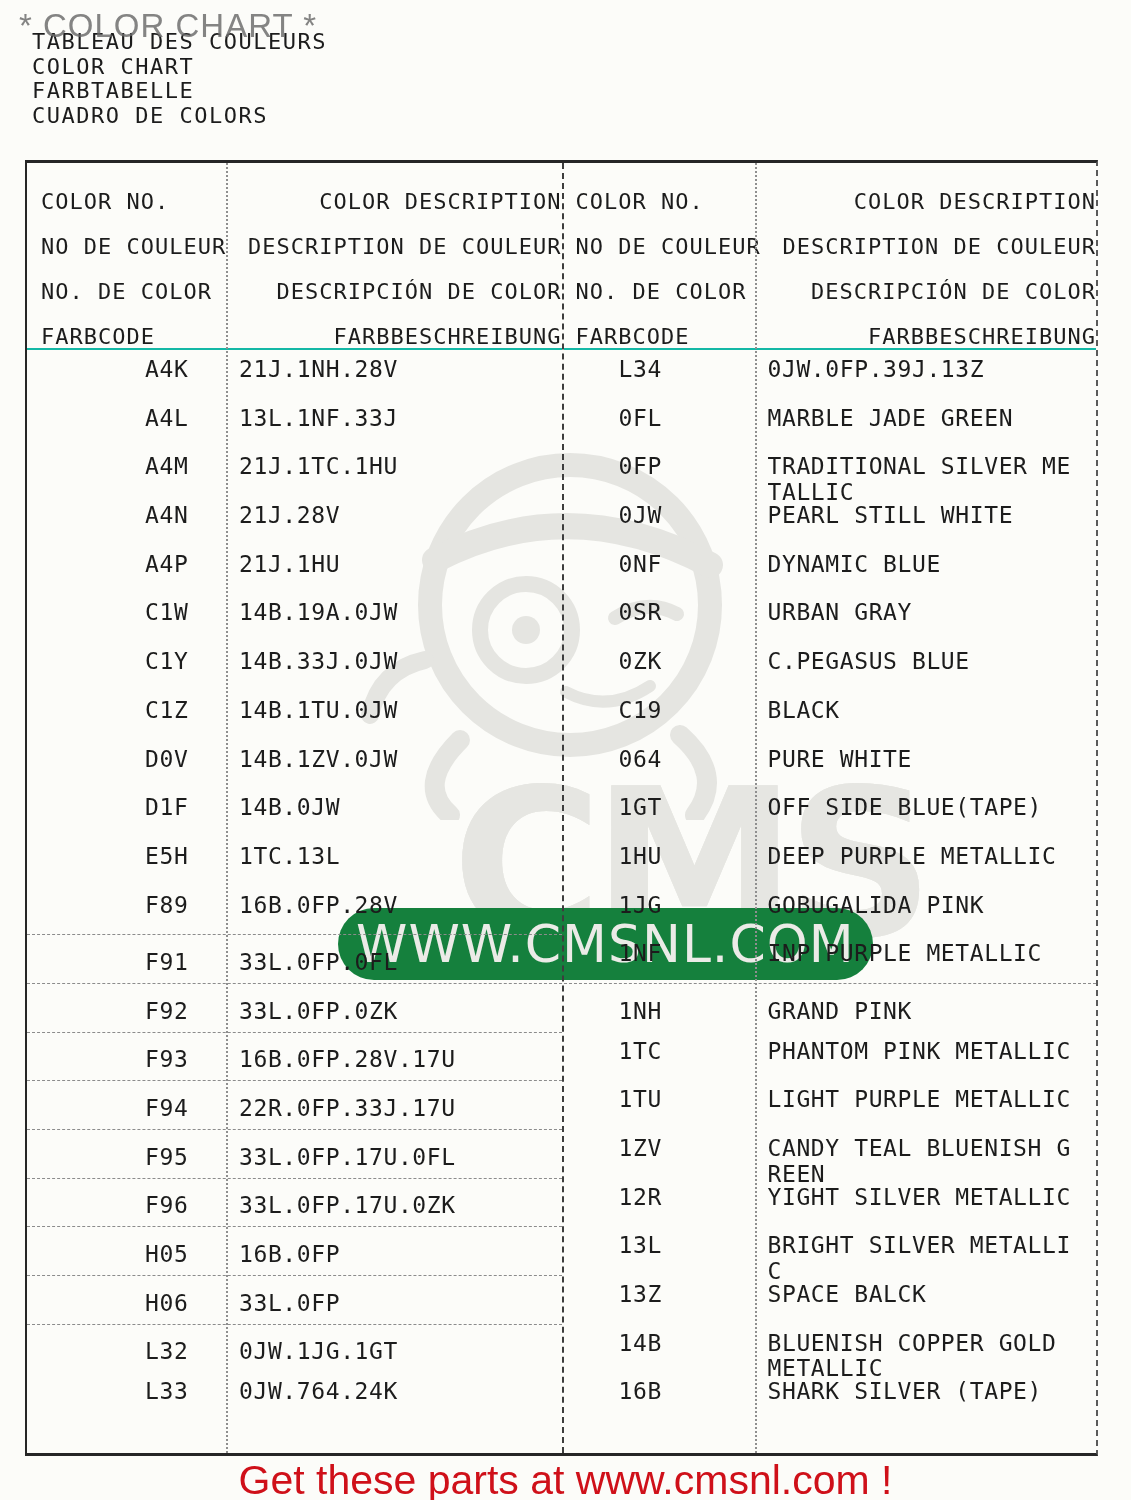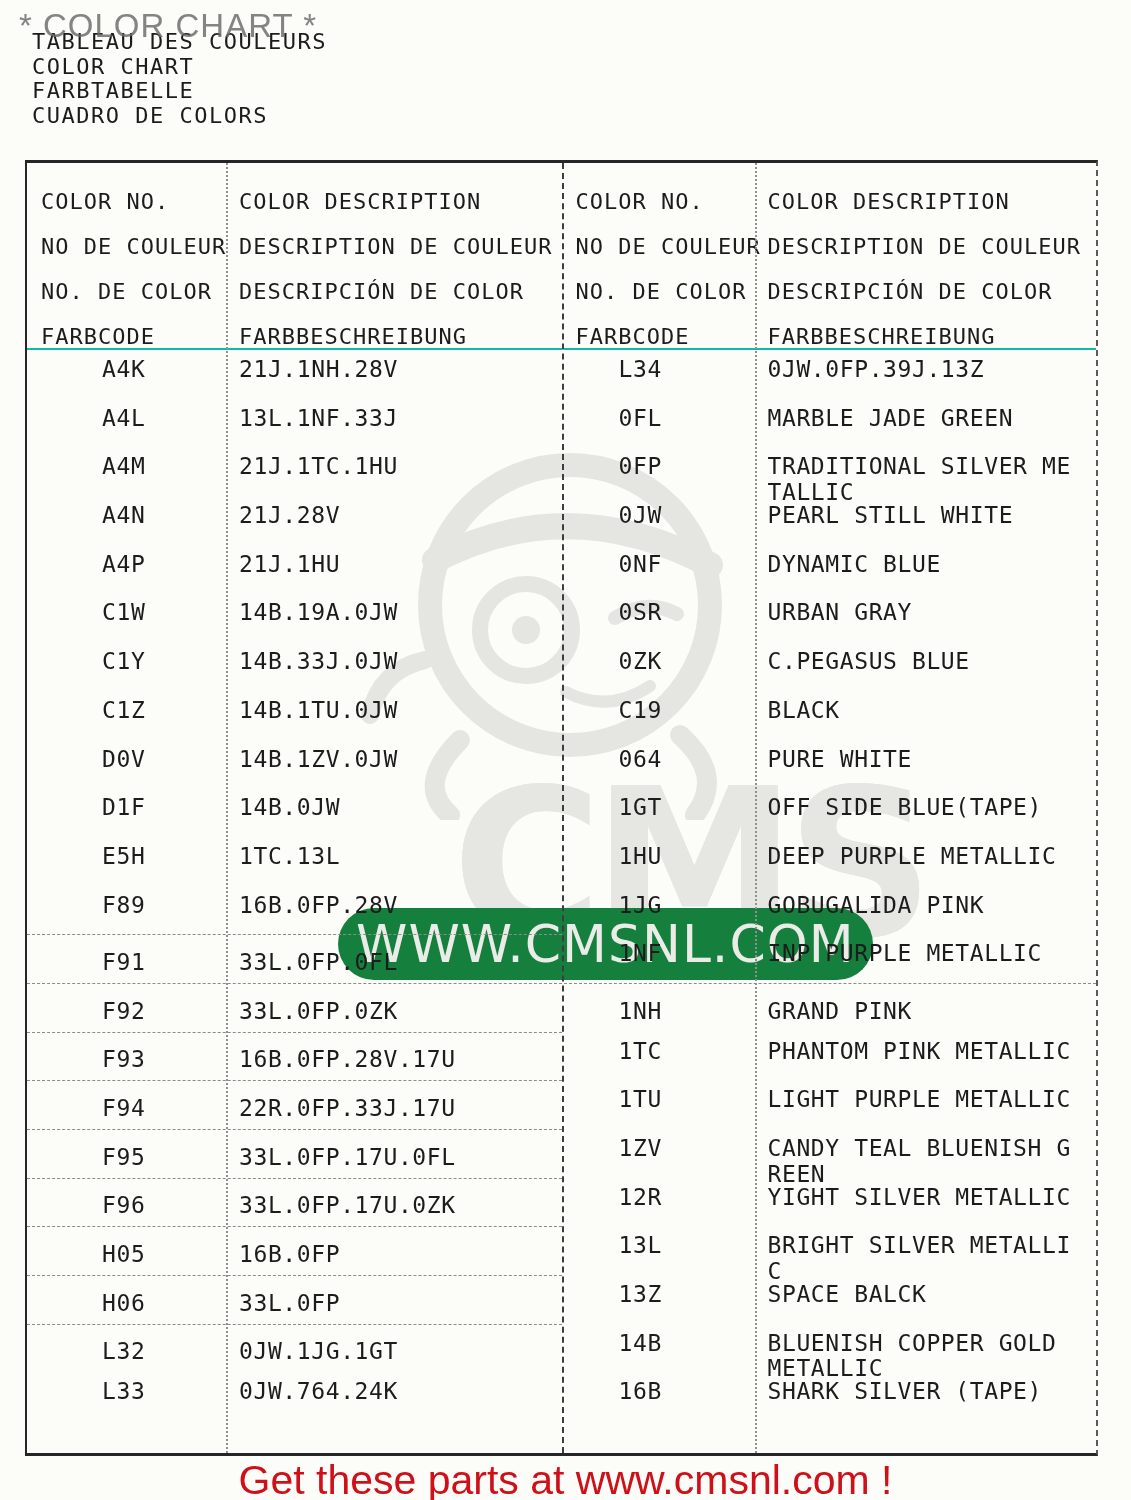--- a/index.html
+++ b/index.html
@@ -43,31 +43,31 @@
   }
   .half{position:relative; width:50%; box-sizing:border-box; display:flex; flex-direction:column;}
   .half.right{border-left:2px dashed #3d3d3d;}
   .vdot{position:absolute; top:0; bottom:0; width:0; border-left:2px dotted #8f8f8f; z-index:0;}
   .half.left  .vdot{left:199px;}
   .half.right .vdot{left:191px;}
   .half-header{height:187px; box-sizing:border-box; border-bottom:2px solid #14b8a6; display:flex; flex:none;}
   .hcol{padding-top:26px; box-sizing:border-box;}
   .half.left  .hcol.code{width:199px; padding-left:14px;}
   .half.right .hcol.code{width:191px; padding-left:12px;}
-  .hcol.desc{flex:1; padding-left:13px;}
+  .hcol.desc{flex:1; padding-left:13px;text-align:right;}
   .hline{height:45px; font-size:22px; letter-spacing:1px; white-space:nowrap;}
   .rows{flex:1; display:flex; flex-direction:column;}
   .row{height:48.7px; flex:none; display:flex; box-sizing:border-box;}
   .row.sep{border-top:1px dashed #8c8c8c;align-items:center;}
   .cell{
     padding-top:7px; box-sizing:border-box;
     font-size:23px; letter-spacing:0.6px; line-height:25.5px;
     white-space:pre-line; overflow:visible;
   }
-  .half.left  .cell.code{width:199px; padding-left:75px;}
+  .half.left  .cell.code{width:199px; padding-left:118px;}
   .half.right .cell.code{width:191px; padding-left:55px;}
   .cell.desc{flex:1; padding-left:13px;}
   
   .footer{
     position:absolute; left:0; right:0; top:1457px; z-index:3; text-align:center;
     font-family:"Liberation Sans",sans-serif; font-size:41px; color:#cf1019;
     white-space:nowrap;
   }
 </style>
 </head>

